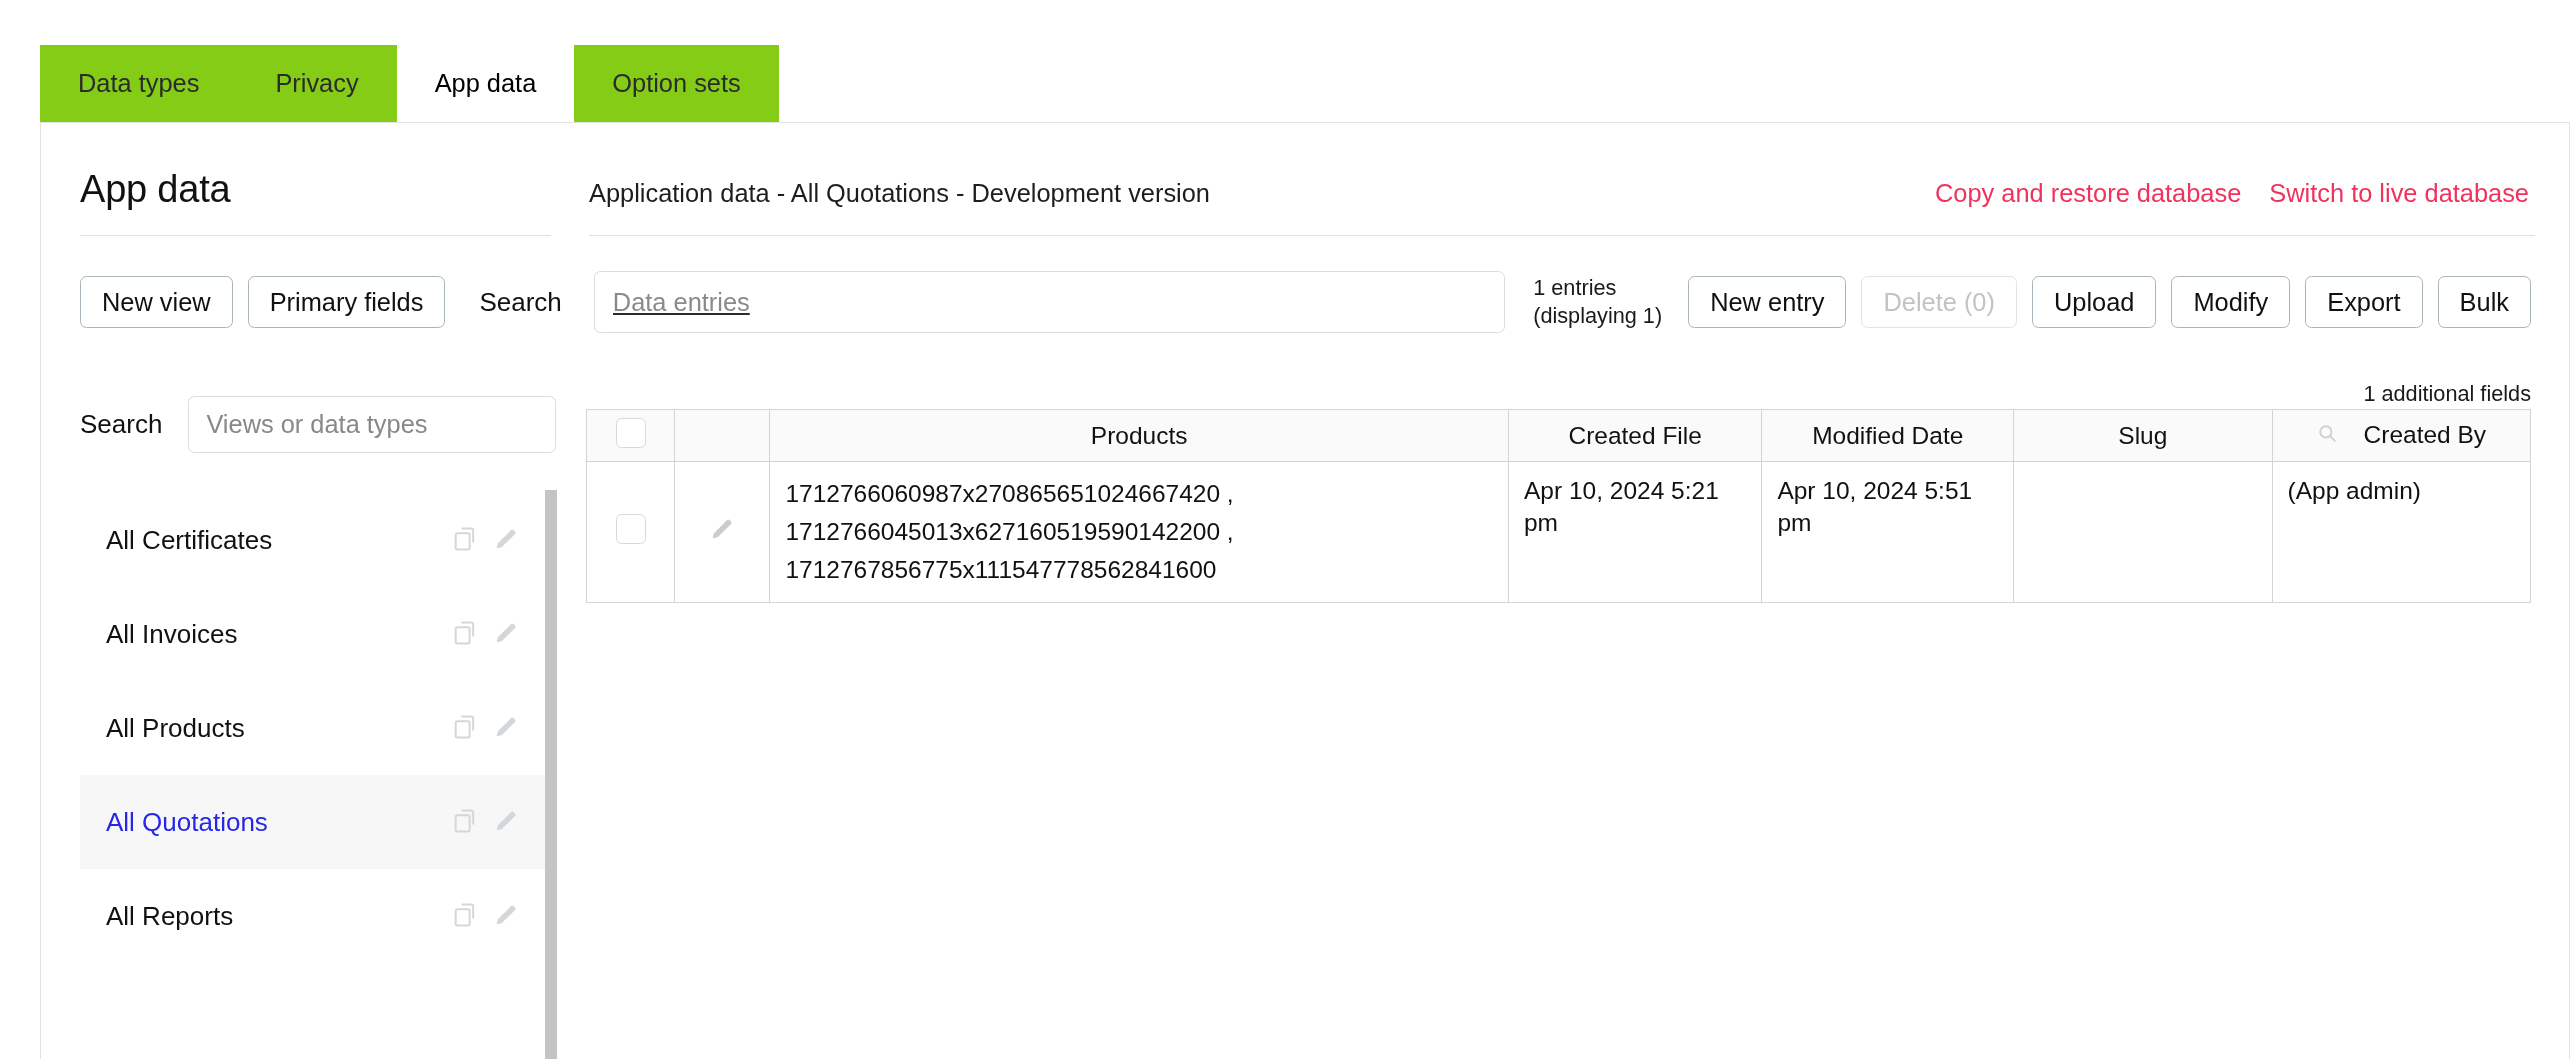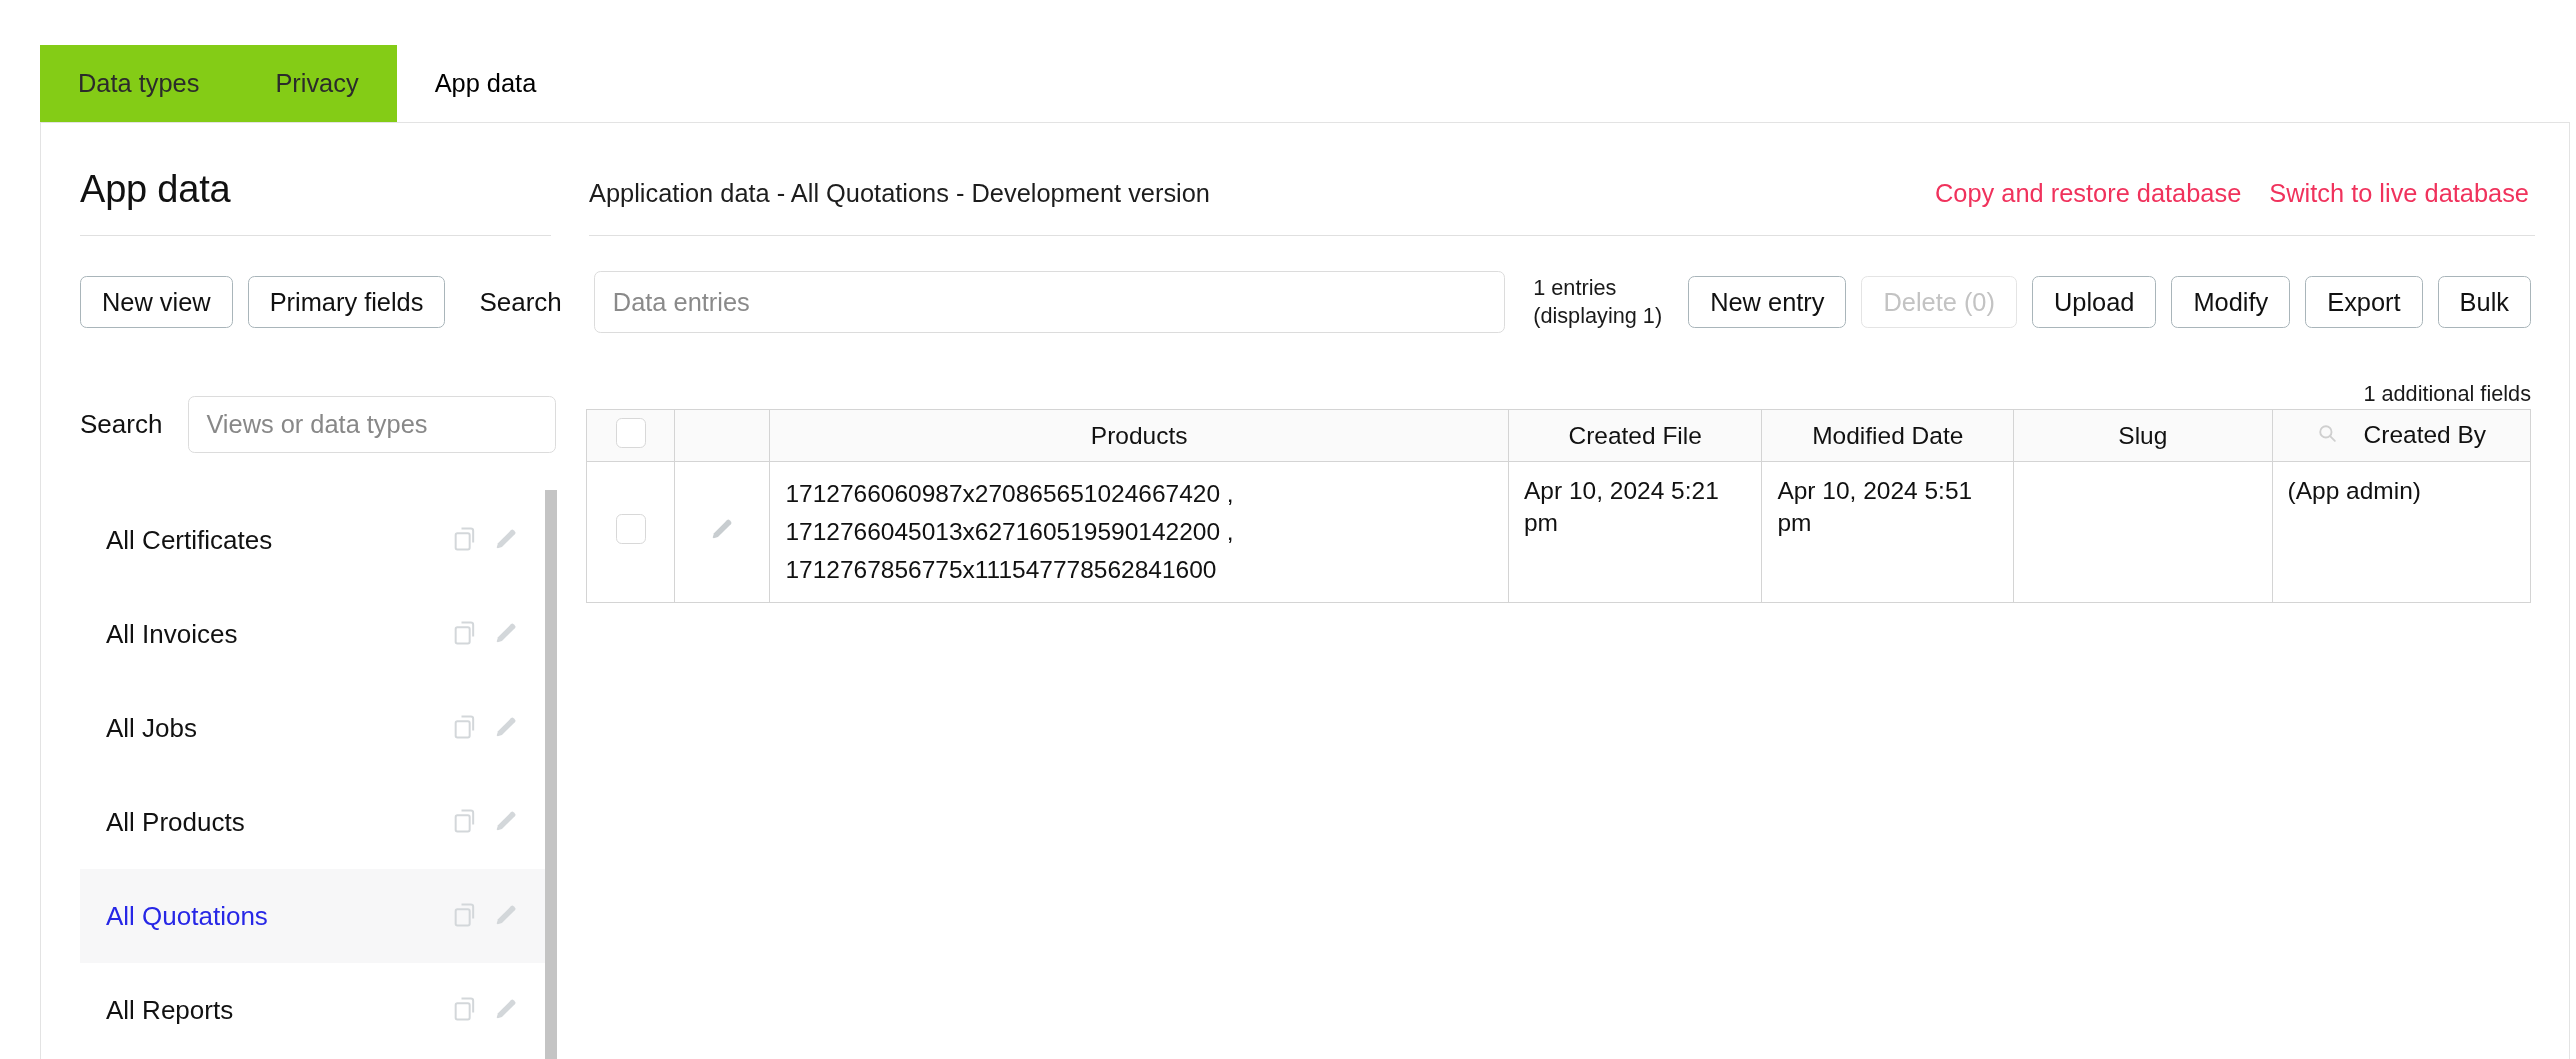--- a/index.html
+++ b/index.html
@@ -156,20 +156,21 @@
     height: 62px;
     border: 0.9px solid #dcdcdc;
     border-radius: 6.6px;
     background: #fff;
     font-size: 25.4px;
     color: #2b2b2b;
     padding: 0 18px;
     box-sizing: border-box;
     font-family: "Liberation Sans", sans-serif;
     outline: none;
+    text-decoration: underline;
   }
   .search-input::placeholder { color: #8a8a8a; }
 
   .entries-count {
     margin-left: 28px;
     margin-right: 26px;
     font-size: 21.7px;
     line-height: 28px;
     color: #1a1a1a;
     white-space: nowrap;
@@ -332,20 +333,23 @@
 
 <div class="tabbar">
   <div class="tab">
       <span>Data types</span>
     </div>
   <div class="tab">
       <span>Privacy</span>
     </div>
   <div class="tab active">
       <span>App data</span>
+    </div>
+  <div class="tab">
+      <span>Option sets</span>
     </div>
 </div>
 <div class="tabbar-underline"></div>
 
 <div class="page-title">App data</div>
 <div class="title-rule"></div>
 
 <div class="app-data-caption">Application data - All Quotations - Development version</div>
 <div class="caption-rule"></div>
 
@@ -406,36 +410,20 @@
           </svg>
         </span>
         <span class="ic">
           <svg width="28" height="28" viewBox="0 0 24 24">
               <path d="M4 19.2l1.1-3.6L16.2 4.5a1.7 1.7 0 0 1 2.4 0l1 1a1.7 1.7 0 0 1 0 2.4L8.5 18.9 4.9 20z" fill="#d3d7da"></path>
             </svg>
         </span>
       </span>
     </div>
 
-    <div class="sidebar-item">
-      <span class="sidebar-item-label">All Jobs</span>
-      <span class="sidebar-icons">
-        <span class="ic">
-          <svg width="28" height="28" viewBox="0 0 24 24" fill="none" stroke="#d3d7da" stroke-width="1.7">
-            <path d="M9 3h8a2 2 0 0 1 2 2v10"></path>
-              <rect x="4" y="7" width="12" height="14" rx="1.5"></rect>
-          </svg>
-        </span>
-        <span class="ic">
-          <svg width="28" height="28" viewBox="0 0 24 24">
-              <path d="M4 19.2l1.1-3.6L16.2 4.5a1.7 1.7 0 0 1 2.4 0l1 1a1.7 1.7 0 0 1 0 2.4L8.5 18.9 4.9 20z" fill="#d3d7da"></path>
-            </svg>
-        </span>
-      </span>
-    </div>
 
     <div class="sidebar-item">
       <span class="sidebar-item-label">All Products</span>
       <span class="sidebar-icons">
         <span class="ic">
           <svg width="28" height="28" viewBox="0 0 24 24" fill="none" stroke="#d3d7da" stroke-width="1.7">
             <path d="M9 3h8a2 2 0 0 1 2 2v10"></path>
               <rect x="4" y="7" width="12" height="14" rx="1.5"></rect>
           </svg>
         </span>

